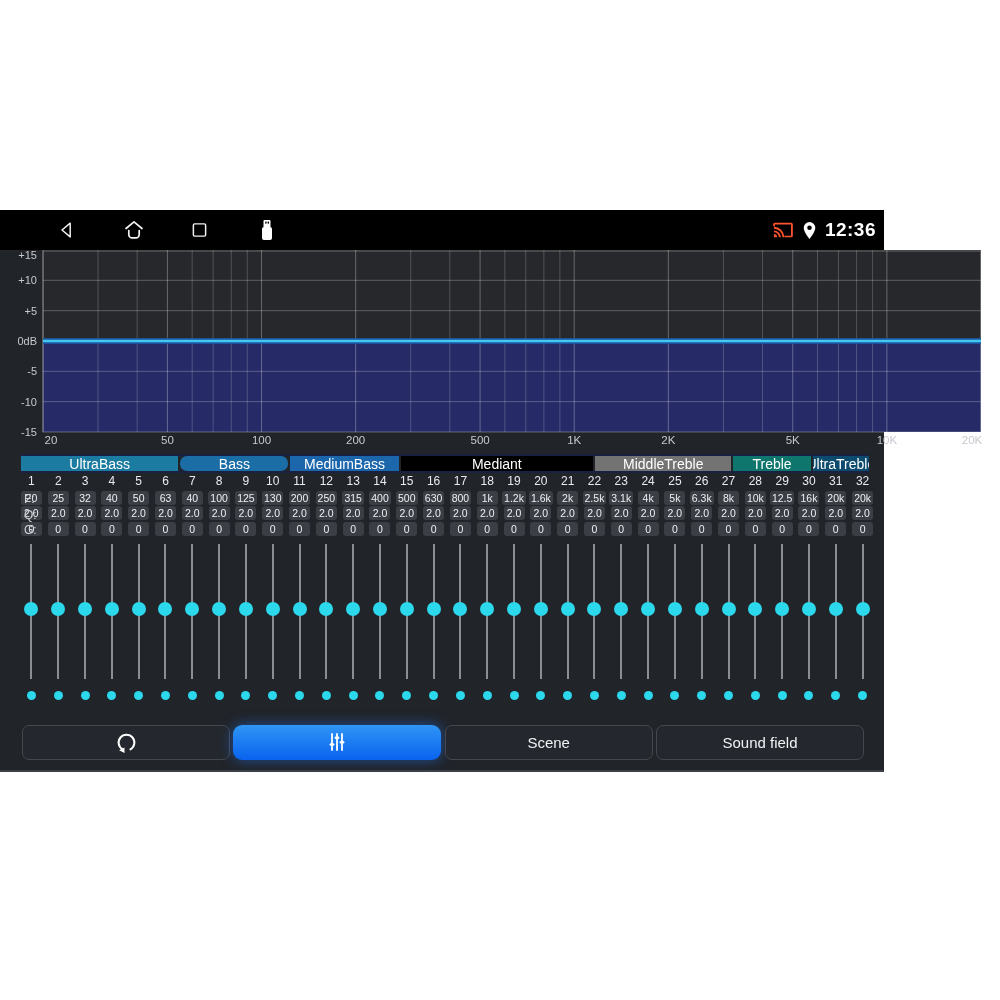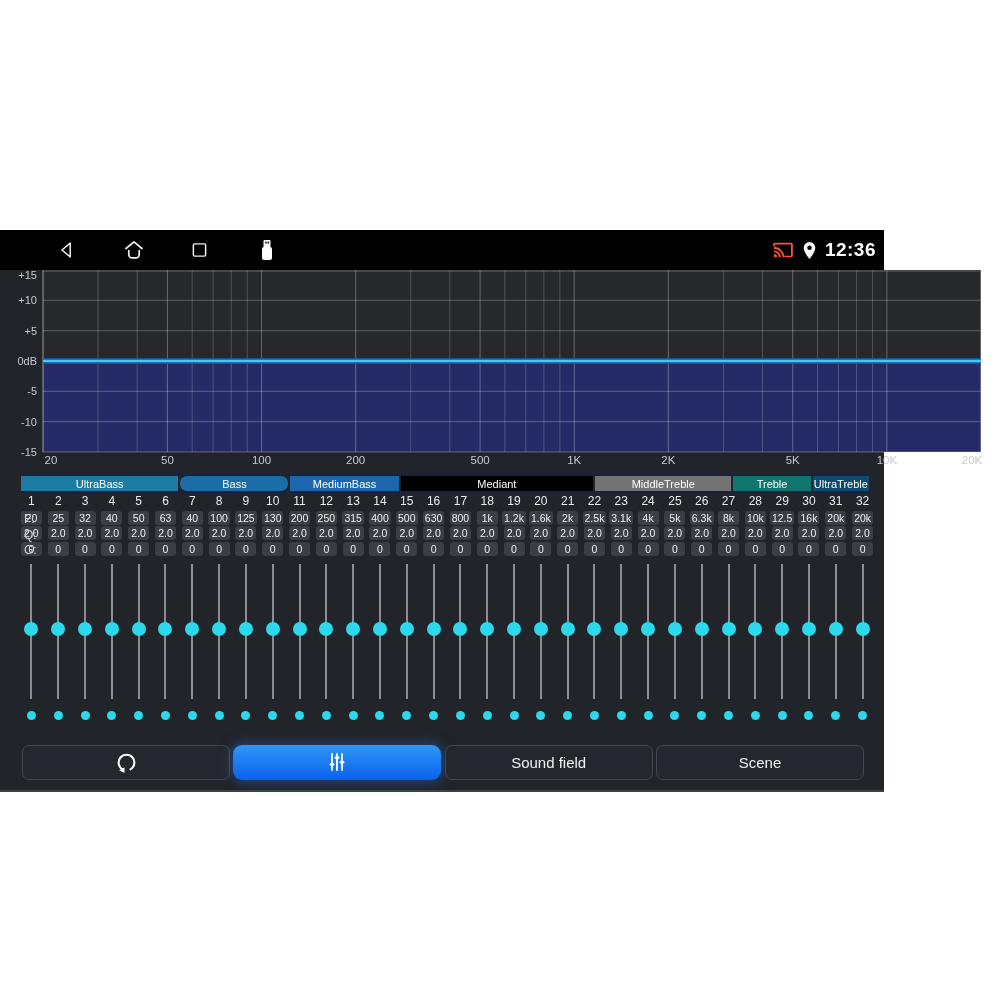--- a/index.html
+++ b/index.html
@@ -1,33 +1,33 @@
 <!DOCTYPE html>
 <html><head>
 <meta charset="utf-8">
 <style>
   html,body{margin:0;padding:0;}
   body{
     width:1000px;height:1000px;background:#ffffff;position:relative;overflow:hidden;
     font-family:"Liberation Sans","DejaVu Sans",sans-serif;
   }
-  .device{position:absolute;top:230px;left:0;width:884px;height:562px;background:#212429;
+  .device{position:absolute;top:210px;left:0;width:884px;height:562px;background:#212429;
     border-bottom:2px solid #3c4046;box-sizing:border-box;}
   
   .statusbar{height:40px;background:#000;position:relative;}
   .sb-icon{position:absolute;top:50%;transform:translateY(-50%);display:flex;align-items:center;}
   .sb-back{left:56px}.sb-home{left:122px}.sb-recents{left:189px}.sb-usb{left:258px}
   .sb-right{position:absolute;right:8px;top:0;height:100%;display:flex;align-items:center;gap:7px;}
   .sb-time{color:#fff;font-size:19px;font-weight:bold;letter-spacing:.5px;}
   
   #chart{display:block;}
   
   .band-strip{display:flex;gap:2px;height:19px;margin:7px 15px 0 21px;
     border-top:2px solid #1a2140;border-bottom:2px solid #1a2140;box-sizing:border-box;}
-  .band{display:flex;align-items:center;justify-content:center;color:#fff;font-size:11px;overflow:hidden;}
+  .band{display:flex;align-items:center;justify-content:center;color:#fff;font-size:14px;overflow:hidden;}
   
   .channels-wrap{position:relative;margin:0 8px 0 18px;}
   .cols{display:flex;}
   .col{flex:1 1 0;display:flex;flex-direction:column;align-items:center;min-width:0;}
   .num{height:16px;line-height:16px;font-size:12px;color:#e9ebee;}
   .chip{height:14px;min-width:21px;padding:0 2px;margin-top:1.5px;background:#3b3f45;border-radius:3px;
     color:#edeff2;font-size:10.5px;line-height:14px;text-align:center;box-sizing:border-box;white-space:nowrap;}
   .slider{position:relative;width:100%;height:146px;}
   .track{position:absolute;left:50%;top:8px;width:2px;height:135px;margin-left:-1px;background:#8b8e93;}
   .knob{position:absolute;left:50%;top:66px;width:14px;height:14px;margin-left:-7px;border-radius:50%;background:#2bd8ec;}
@@ -605,21 +605,21 @@
         <svg width="24" height="24" viewBox="0 0 24 24">
           <line x1="7" y1="4" x2="7" y2="20" stroke="#fff" stroke-width="1.8" stroke-linecap="round"></line>
           <line x1="12" y1="4" x2="12" y2="20" stroke="#fff" stroke-width="1.8" stroke-linecap="round"></line>
           <line x1="17" y1="4" x2="17" y2="20" stroke="#fff" stroke-width="1.8" stroke-linecap="round"></line>
           <rect x="4.6" y="13.2" width="4.8" height="2.6" rx="1.3" fill="#fff"></rect>
           <rect x="9.6" y="6.4" width="4.8" height="2.6" rx="1.3" fill="#fff"></rect>
           <rect x="14.6" y="11" width="4.8" height="2.6" rx="1.3" fill="#fff"></rect>
         </svg>
       </div>
       <div class="btn">
+        <span>Scene</span>
+      </div>
+      <div class="btn">
         <span>Sound field</span>
       </div>
-      <div class="btn">
-        <span>Scene</span>
-      </div>
     </div>
 
   </div>
 </div>
 
 </body></html>

